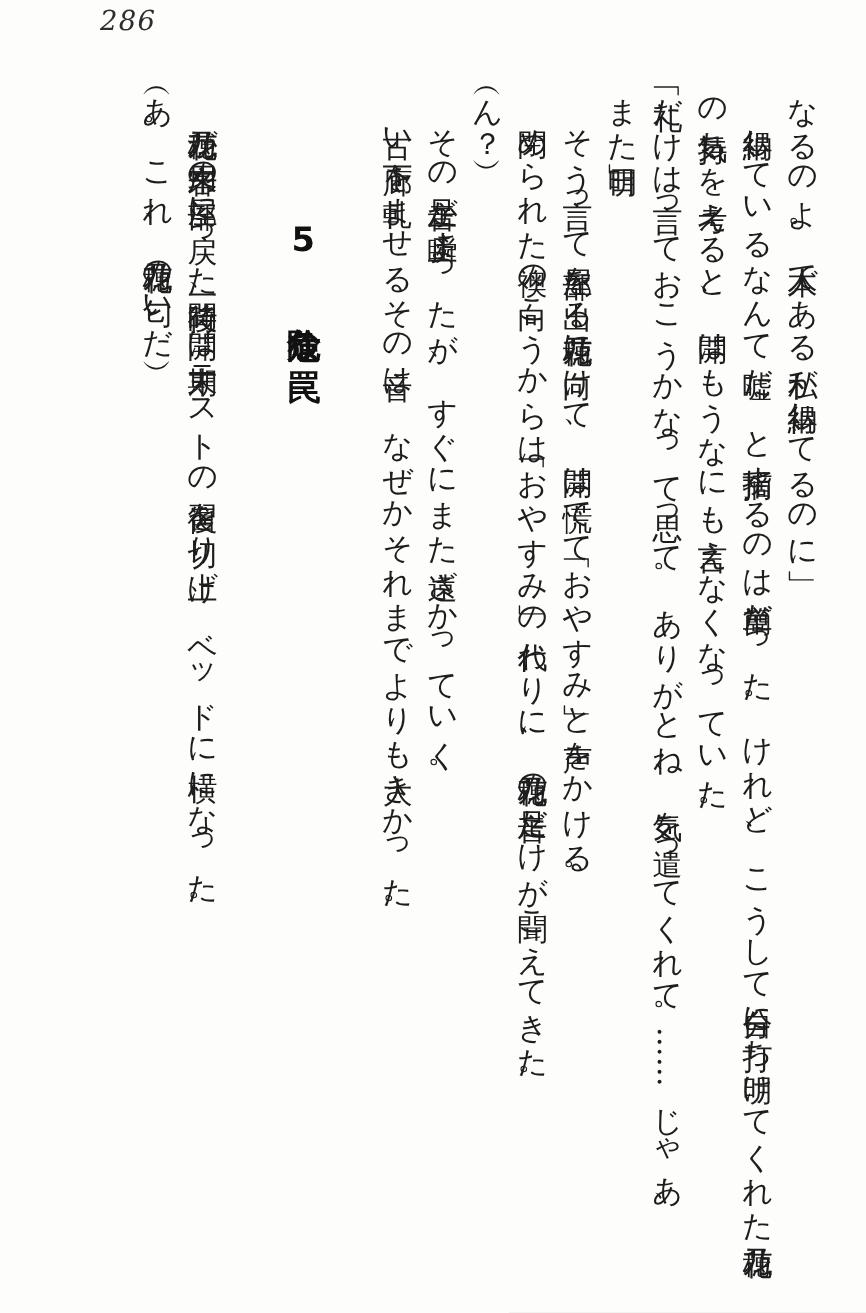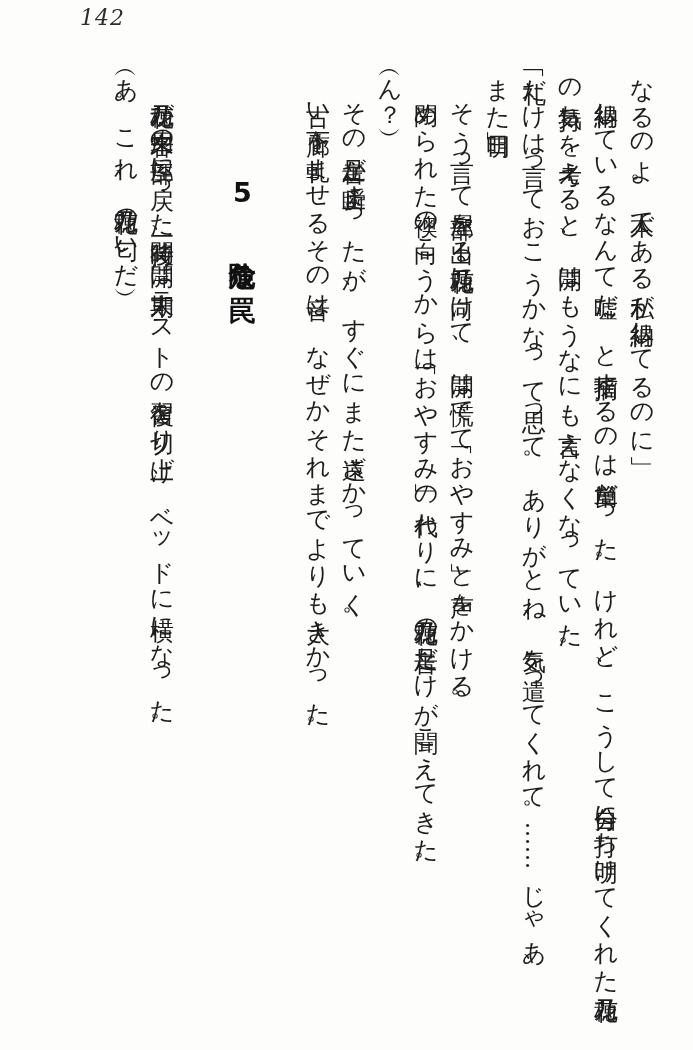--- a/index.html
+++ b/index.html
@@ -52,21 +52,21 @@
     text-orientation: upright;
     letter-spacing: 1px;
     color: #111111;
   }
 </style>
 </head>
 <body>
 
 <div class="page">
 
-  <div class="page-number">142</div>
+  <div class="page-number">286</div>
 
   <main class="text-flow">
     <p>なるのよ。本人である私が納得してるのに」</p>
     <p>　納得しているなんて嘘だ、と指摘するのは簡単だった。けれど、こうして自分に打ち明けてくれた穂乃花の気持ちを考えると、開はもうなにも言えなくなっていた。</p>
     <p>「礼だけは言っておこうかなって思って。ありがとね、気を遣ってくれて。……じゃあ、また明日」</p>
     <p>　そう言って部屋を出る穂乃花に向けて、開は慌てて「おやすみ」と声をかける。</p>
     <p>　閉められた襖の向こうからは「おやすみ」の代わりに、穂乃花の足音だけが聞こえてきた。</p>
     <p>（ん？）</p>
     <p>　その足音が一瞬止まったが、すぐにまた遠ざかっていく。</p>
     <p>　古い廊下を軋ませるその音は、なぜかそれまでよりも大きかった。</p>

